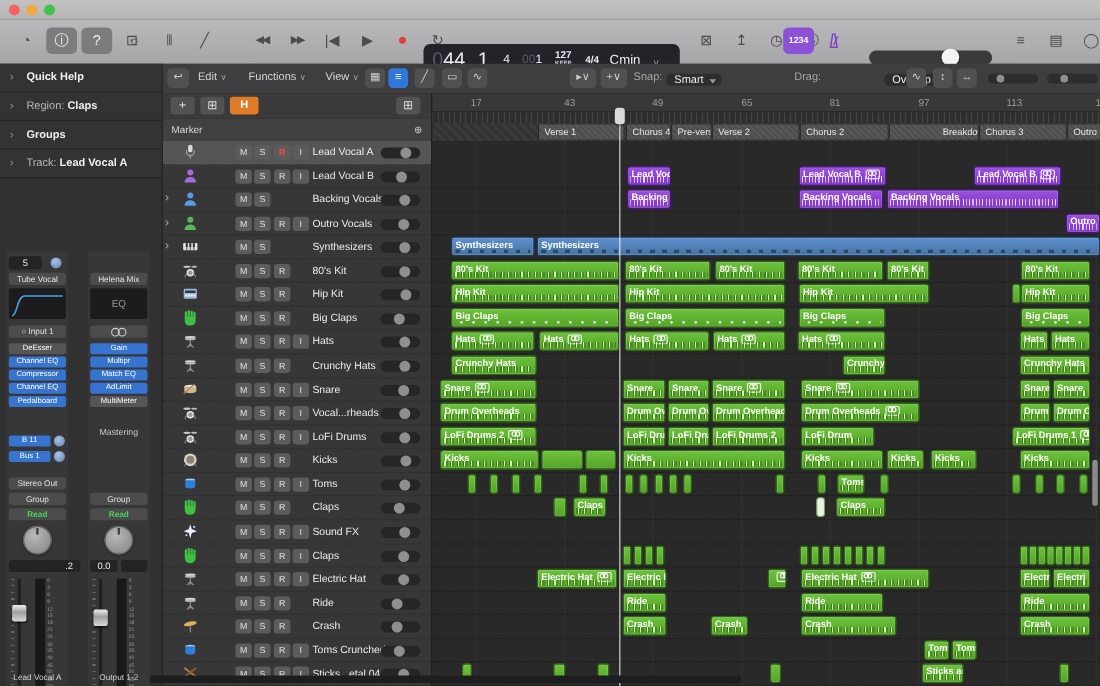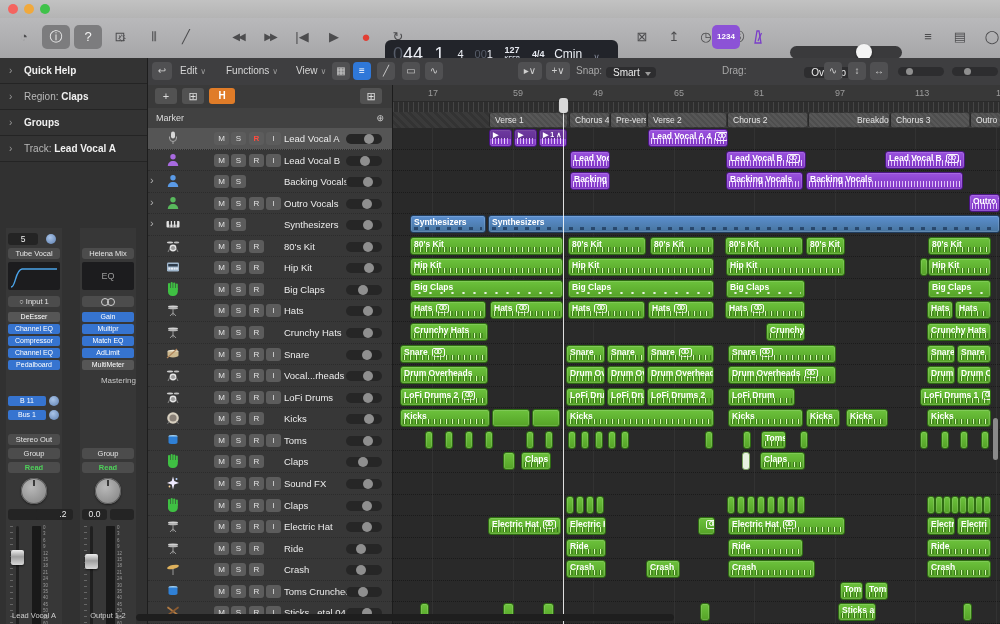--- a/index.html
+++ b/index.html
@@ -273,21 +273,21 @@
           <span class="sknob" style="left: 43px; top: 182px;"></span>
         </div>
 
       <div class="strip" id="strip2">
         <div class="cbox" style="left:2px;top:20px;width:52px;height:11px;line-height:11px;">Helena Mix</div>
         <div class="thumb" style="top:34px;">
             <span class="eqtxt">EQ</span>
           </div>
         <div class="cbox stereoglyph" style="left:2px;top:68px;width:52px;height:11px;line-height:6px;"><i></i><i></i></div>
         <div id="s2slots"></div>
-        <div style="position:absolute;left:0;top:148px;width:100%;text-align:right;font-size:8px;color:#c8c8c8;">Mastering</div>
+        <div style="position:absolute;left:0;top:160px;width:100%;text-align:center;font-size:8px;color:#c8c8c8;">Mastering</div>
         <div class="cbox" style="left:2px;top:220px;width:52px;height:11px;line-height:11px;">Group</div>
         <div class="cbox readbtn" style="left:2px;top:234px;width:52px;height:11px;line-height:11px;">Read</div>
         <span class="knob" style="left:15px;top:250px;"></span>
         <div class="cbox cval" style="left:2px;top:281px;width:25px;height:11px;line-height:11px;">0.0</div>
         <div class="cbox cval" style="left:30px;top:281px;width:24px;height:11px;"></div>
         <div class="fader" style="top:298px;">
           <div class="fticks"></div>
             <div class="ftrack"></div>
             <div class="fcap" style="top:28px;"></div>
           <div class="fmeter"></div>
@@ -773,21 +773,21 @@
               <span class="tslider">
                 <i style="left:16px"></i>
               </span>
             </div>
           </div>
       </div>
 
       <div id="arrange">
         <div id="rulernums">
             <span style="left: 35px;">17</span>
-            <span style="left: 120px;">59</span>
+            <span style="left: 120px;">43</span>
             <span style="left: 200px;">49</span>
             <span style="left: 281px;">65</span>
             <span style="left: 361px;">81</span>
             <span style="left: 442px;">97</span>
             <span style="left: 522px;">113</span>
             <span style="left: 603px;">1</span>
           </div>
         <div id="rulerticks"></div>
         <div id="markerstrip">
             <div class="amk" style="left: 96px; width: 78px;">Verse 1</div>
@@ -801,32 +801,20 @@
           </div>
         <div id="content">
             <div class="grid" style="left: 39px;"></div>
             <div class="grid" style="left: 120px;"></div>
             <div class="grid" style="left: 200px;"></div>
             <div class="grid" style="left: 281px;"></div>
             <div class="grid" style="left: 361px;"></div>
             <div class="grid" style="left: 442px;"></div>
             <div class="grid" style="left: 522px;"></div>
             <div class="grid" style="left: 603px;"></div>
-            <div class="arow" style="top: 0px;">
-              <div class="reg purple take" style="left: 96px; width: 23px;">
-                <span class="tk">▶</span>
-              </div>
-              <div class="reg purple take" style="left: 121px; width: 23px;">
-                <span class="tk">▶</span>
-              </div>
-              <div class="reg purple take" style="left: 146px; width: 28px;">
-                <span class="tk">▶ 1 ∧</span>
-              </div>
-              <div class="reg purple wave wave" style="left: 255px; width: 80px;"><span class="rl">Lead Vocal A 4</span><span class="loopb"><i></i><i></i></span></div>
-            </div>
             <div class="arow" style="top: 21.56px;">
               <div class="reg purple wave wave" style="left: 177px; width: 40px;"><span class="rl">Lead Voc</span></div>
               <div class="reg purple wave wave" style="left: 333px; width: 80px;"><span class="rl">Lead Vocal B</span><span class="loopb"><i></i><i></i></span></div>
               <div class="reg purple wave wave" style="left: 492px; width: 80px;"><span class="rl">Lead Vocal B</span><span class="loopb"><i></i><i></i></span></div>
             </div>
             <div class="arow" style="top: 43.12px;">
               <div class="reg purple wave" style="left: 177px; width: 40px;"><span class="rl">Backing V</span></div>
               <div class="reg purple wave" style="left: 333px; width: 77px;"><span class="rl">Backing Vocals</span></div>
               <div class="reg purple wave" style="left: 413px; width: 157px;"><span class="rl">Backing Vocals</span></div>
             </div>

